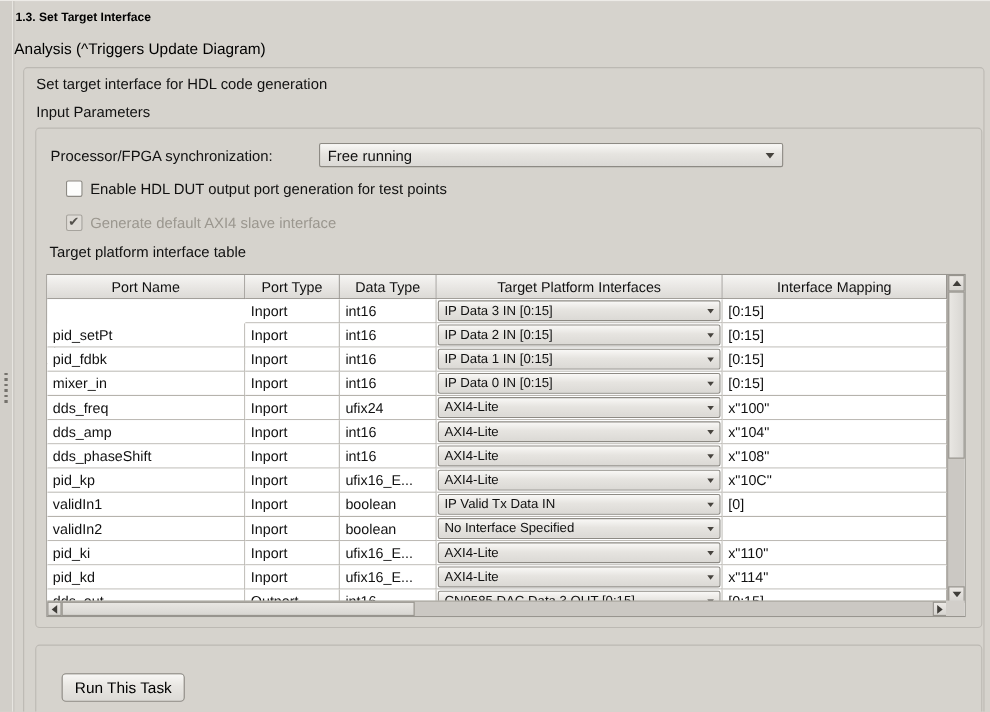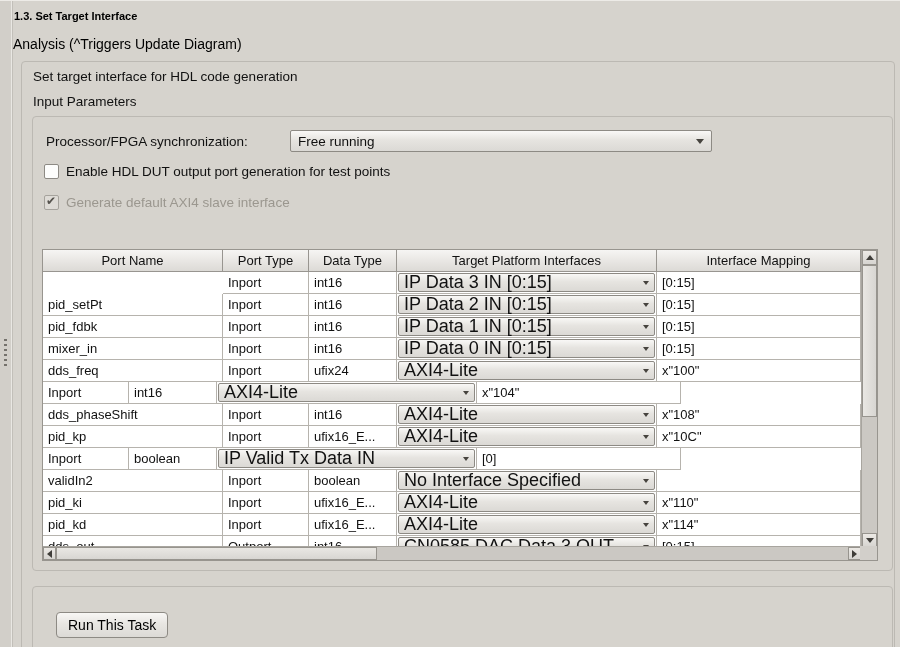--- a/index.html
+++ b/index.html
@@ -32,21 +32,21 @@
 
   .sync-label { position:absolute; left:46px; top:133px; font-size:13.5px; }
   .combo { position:absolute; display:flex; align-items:center;
            background:linear-gradient(to bottom,#f9f8f6,#e6e4e0 45%,#dbd9d5);
            border:1px solid #8d8a84; border-radius:2px; cursor:default; }
   .combo .combo-text { flex:1; padding:0 7px; white-space:nowrap; overflow:hidden; }
   .combo .combo-arrow { width:0; height:0; border-left:4px solid transparent;
            border-right:4px solid transparent; border-top:5px solid #46433e; margin-right:7px; }
   .sync-combo { left:290px; top:129px; width:422px; height:22px; font-size:13.5px; }
 
-  .check-row { position:absolute; left:44px; display:flex; align-items:center; }
+  .check-row { position:absolute; left:60px; display:flex; align-items:center; }
   .check-row .checkbox { width:15px; height:15px; background:#fdfdfc; border:1px solid #8d8a84;
            border-radius:2px; margin-right:7px; position:relative; flex:none; }
   .check-row.checked .checkbox::after { content:"✔"; position:absolute; left:1px; top:-2px;
            font-size:12px; color:#55524d; }
   .check-row.disabled .checkbox { background:#dedbd6; border-color:#a6a39d; }
   .check-row.disabled .check-label { color:#9b978f; }
   .check-row-1 { top:163px; }
   .check-row-2 { top:194px; }
   .check-label { font-size:13.5px; }
 
@@ -59,21 +59,21 @@
   .th { height:22px; background:linear-gradient(to bottom,#f6f5f3,#e9e7e4 50%,#dcdad6);
         border-right:1px solid #989590; border-bottom:1px solid #989590;
         text-align:center; line-height:21px; font-size:13px; overflow:hidden; white-space:nowrap; }
   .tbl-rows { position:absolute; left:0; top:22px; width:818px; height:276px; overflow:hidden; background:#fff; }
   .tr { display:flex; height:22px; }
   .td { height:22px; border-right:1px solid #b6b3ad; border-bottom:1px solid #b6b3ad;
         line-height:21px; padding:0 5px; white-space:nowrap; overflow:hidden; background:#fff; }
   .td.combo-cell { padding:1px; }
   .row-combo { position:relative; width:100%; height:19px; display:flex; align-items:center;
         background:linear-gradient(to bottom,#f9f8f6,#e6e4e0 45%,#dbd9d5);
-        border:1px solid #8d8a84; border-radius:2px; font-size:18px;gap:26px; }
+        border:1px solid #8d8a84; border-radius:2px; font-size:12px;gap:26px; }
   .row-combo .combo-text { flex:1; padding:0 5px; white-space:nowrap; overflow:hidden; }
   .row-combo .combo-arrow { width:0; height:0; border-left:3.5px solid transparent;
         border-right:3.5px solid transparent; border-top:4.5px solid #46433e; margin-right:5px; }
 
   
   .vscroll { position:absolute; right:0; top:0; width:16px; height:298px; background:#cbc8c3;
              border-left:1px solid #a8a59f; }
   .hscroll { position:absolute; left:0; bottom:0; width:818px; height:14px; background:#cbc8c3;
              border-top:1px solid #a8a59f; }
   .sb-btn { position:absolute; background:linear-gradient(to bottom,#ece9e5,#d6d4d0);
@@ -127,20 +127,21 @@
   <div class="check-row check-row-1">
     <span class="checkbox"></span>
     <span class="check-label">Enable HDL DUT output port generation for test points</span>
   </div>
 
   <div class="check-row check-row-2 checked disabled">
     <span class="checkbox"></span>
     <span class="check-label">Generate default AXI4 slave interface</span>
   </div>
 
+  <div class="table-label">Target platform interface table</div>
 
   <div class="tbl">
     <div class="tbl-head">
         <div class="th" style="width: 180px;">Port Name</div>
         <div class="th" style="width: 86px;">Port Type</div>
         <div class="th" style="width: 88px;">Data Type</div>
         <div class="th" style="width: 260px;">Target Platform Interfaces</div>
         <div class="th" style="width: 204px;">Interface Mapping</div>
       </div>
     <div class="tbl-rows">
@@ -198,20 +199,21 @@
           <div class="td" style="width: 88px;">ufix24</div>
           <div class="td combo-cell" style="width: 260px;">
             <div class="row-combo">
               <span class="combo-text">AXI4-Lite</span>
               <span class="combo-arrow"></span>
             </div>
           </div>
           <div class="td" style="width: 204px;">x"100"</div>
         </div>
         <div class="tr">
+          <div class="td" style="width: 180px;">dds_amp</div>
           <div class="td" style="width: 86px;">Inport</div>
           <div class="td" style="width: 88px;">int16</div>
           <div class="td combo-cell" style="width: 260px;">
             <div class="row-combo">
               <span class="combo-text">AXI4-Lite</span>
               <span class="combo-arrow"></span>
             </div>
           </div>
           <div class="td" style="width: 204px;">x"104"</div>
         </div>
@@ -233,20 +235,21 @@
           <div class="td" style="width: 88px;">ufix16_E...</div>
           <div class="td combo-cell" style="width: 260px;">
             <div class="row-combo">
               <span class="combo-text">AXI4-Lite</span>
               <span class="combo-arrow"></span>
             </div>
           </div>
           <div class="td" style="width: 204px;">x"10C"</div>
         </div>
         <div class="tr">
+          <div class="td" style="width: 180px;">validIn1</div>
           <div class="td" style="width: 86px;">Inport</div>
           <div class="td" style="width: 88px;">boolean</div>
           <div class="td combo-cell" style="width: 260px;">
             <div class="row-combo">
               <span class="combo-text">IP Valid Tx Data IN</span>
               <span class="combo-arrow"></span>
             </div>
           </div>
           <div class="td" style="width: 204px;">[0]</div>
         </div>

